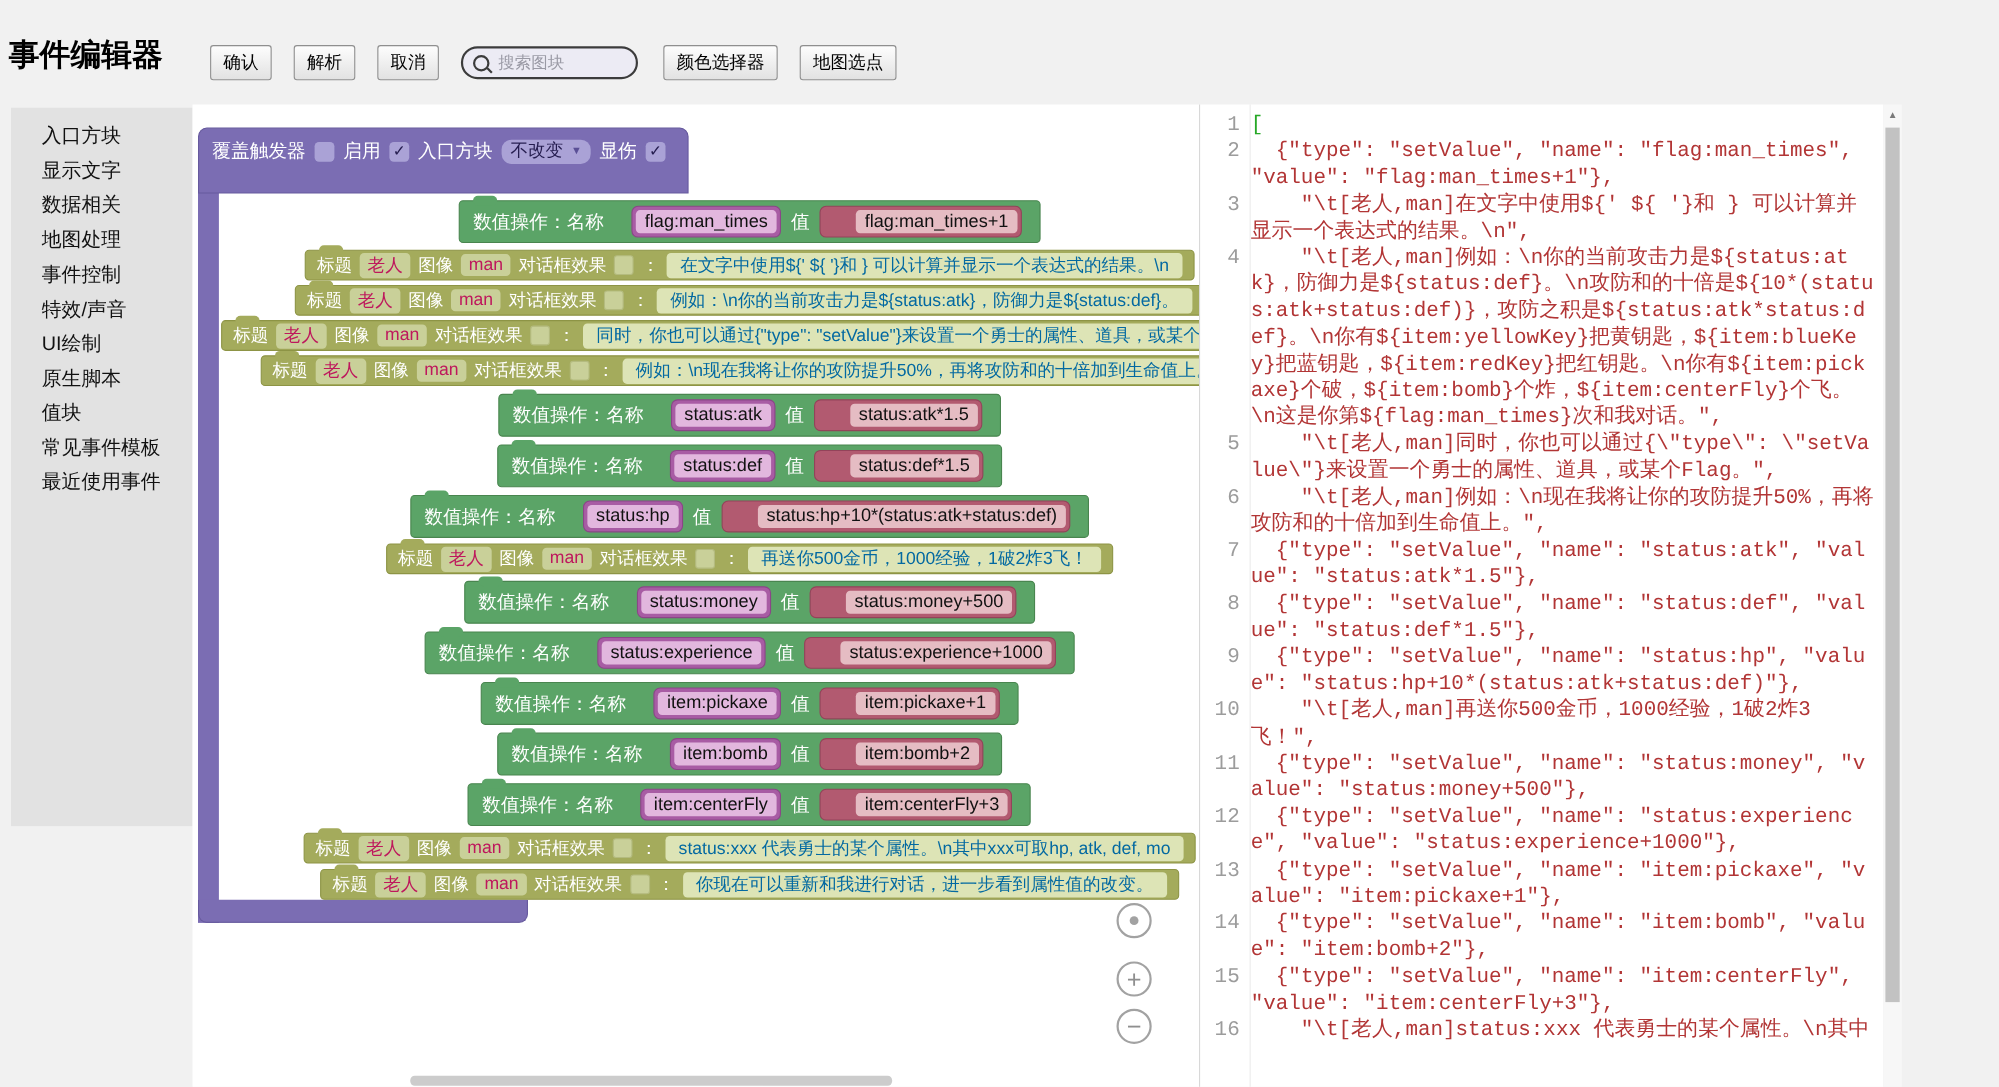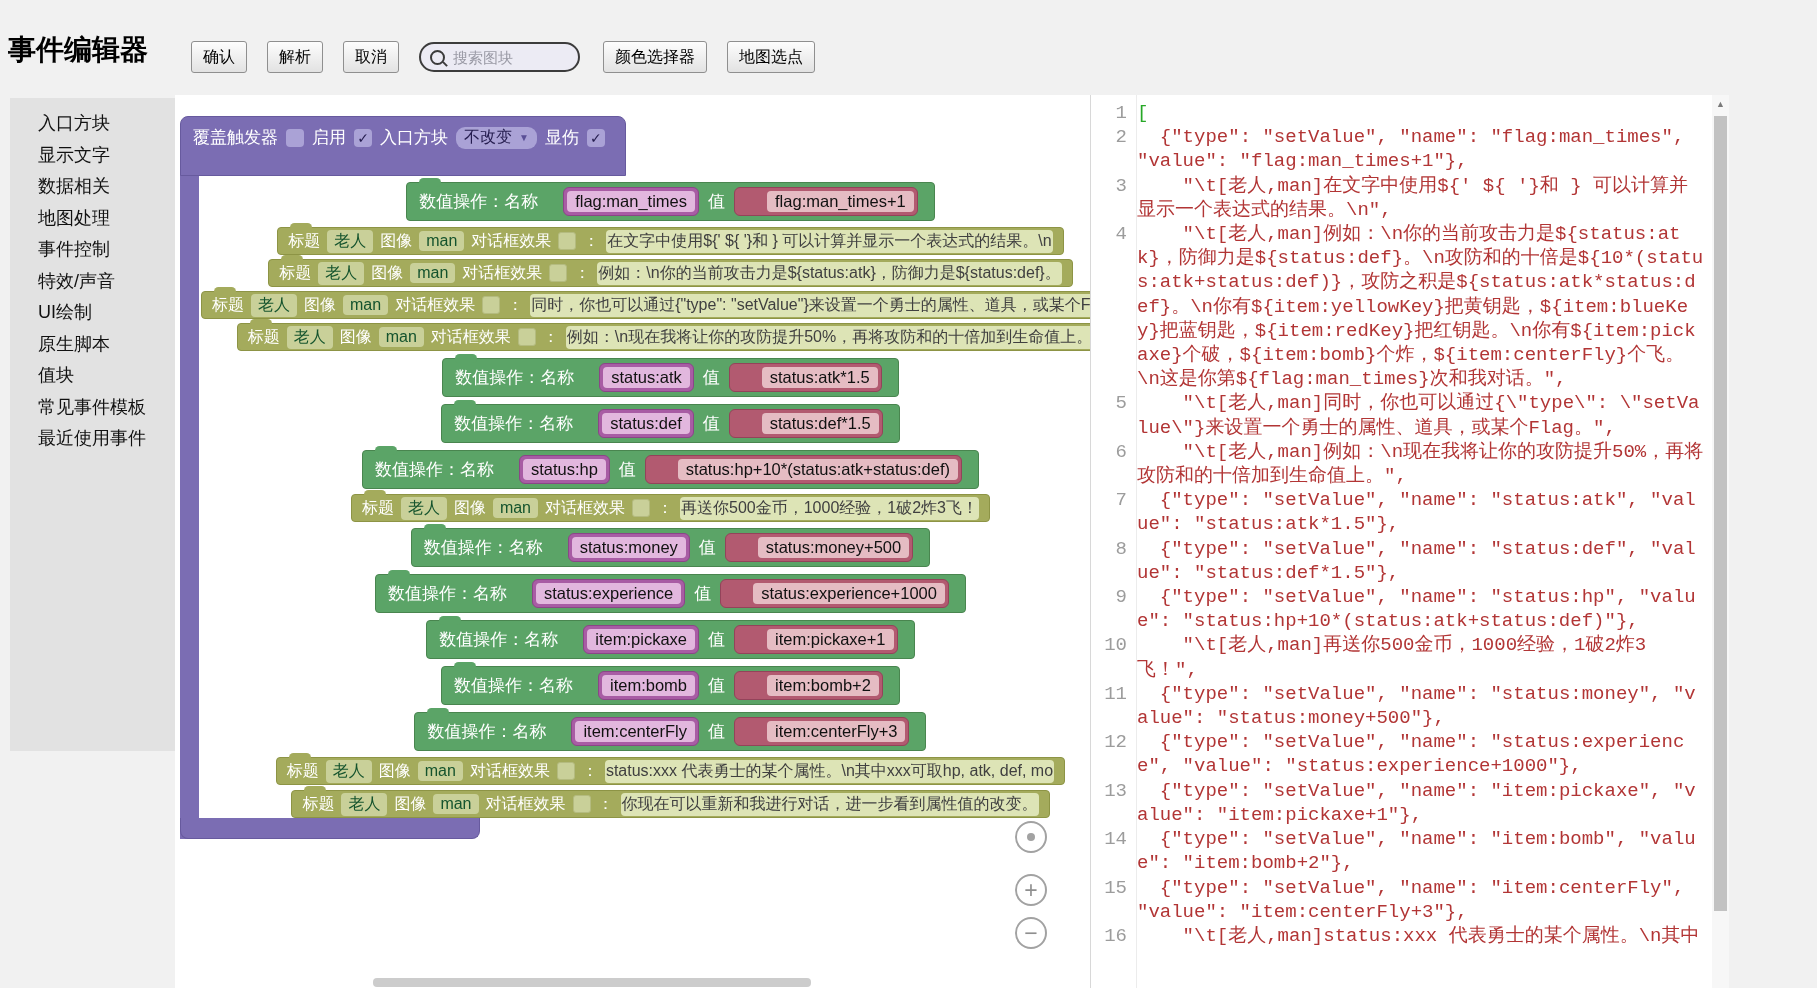--- a/index.html
+++ b/index.html
@@ -50,22 +50,22 @@
   .g{background:#5ba467;border-color:#49854f;height:39px;gap:9px;padding:0 16px 0 12px;
     color:#fff;font-size:17px;}
   .t{background:#a4ab5c;border-color:#8d9445;height:28px;gap:7px;padding:0 10px;color:#fff;font-size:16px;}
   .mb0{margin-bottom:0}.mb4{margin-bottom:4px}.mb5{margin-bottom:5px}.mb6{margin-bottom:6px}.mb7{margin-bottom:7px}
   .pill{border-radius:6px;padding:3px;display:inline-flex;cursor:pointer;}
   .mag{background:#a85ca4;border:1px solid #8a4687;margin-left:16px;}
   .rose{background:#b25a70;border:1px solid #93435a;padding-left:32px;}
   .pin{border-radius:4px;padding:1px 8px;color:#111;font-size:16.5px;}
   .mag .pin{background:#e2b7de;}
   .rose .pin{background:#e5bcc3;}
-  .tfield{background:#c9d099;border-radius:4px;padding:1px 7px;color:#14532d;cursor:pointer;}
-  .ttext{background:#dde4b6;border-radius:4px;padding:1px 1px;color:#404040;cursor:text;}
+  .tfield{background:#c9d099;border-radius:4px;padding:1px 7px;color:#be185d;cursor:pointer;}
+  .ttext{background:#dde4b6;border-radius:4px;padding:1px 12px;color:#0369a1;cursor:text;}
   .tcheck{width:16px;height:16px;background:#c9d099;border:1px solid #b4bb7f;border-radius:3px;
     flex:0 0 16px;cursor:pointer;}
 
   .zc{position:absolute;width:32px;height:32px;box-sizing:border-box;border:2px solid #a2a2a2;
     border-radius:50%;background:#fff;color:#8f8f8f;display:flex;align-items:center;
     justify-content:center;font-size:23px;cursor:pointer;}
   .zc.target::after{content:"";width:8px;height:8px;border-radius:50%;background:#a2a2a2;}
   #hscroll{position:absolute;left:198px;top:883px;width:438px;height:9px;background:#cccccc;
     border-radius:4px;cursor:pointer;}
 

